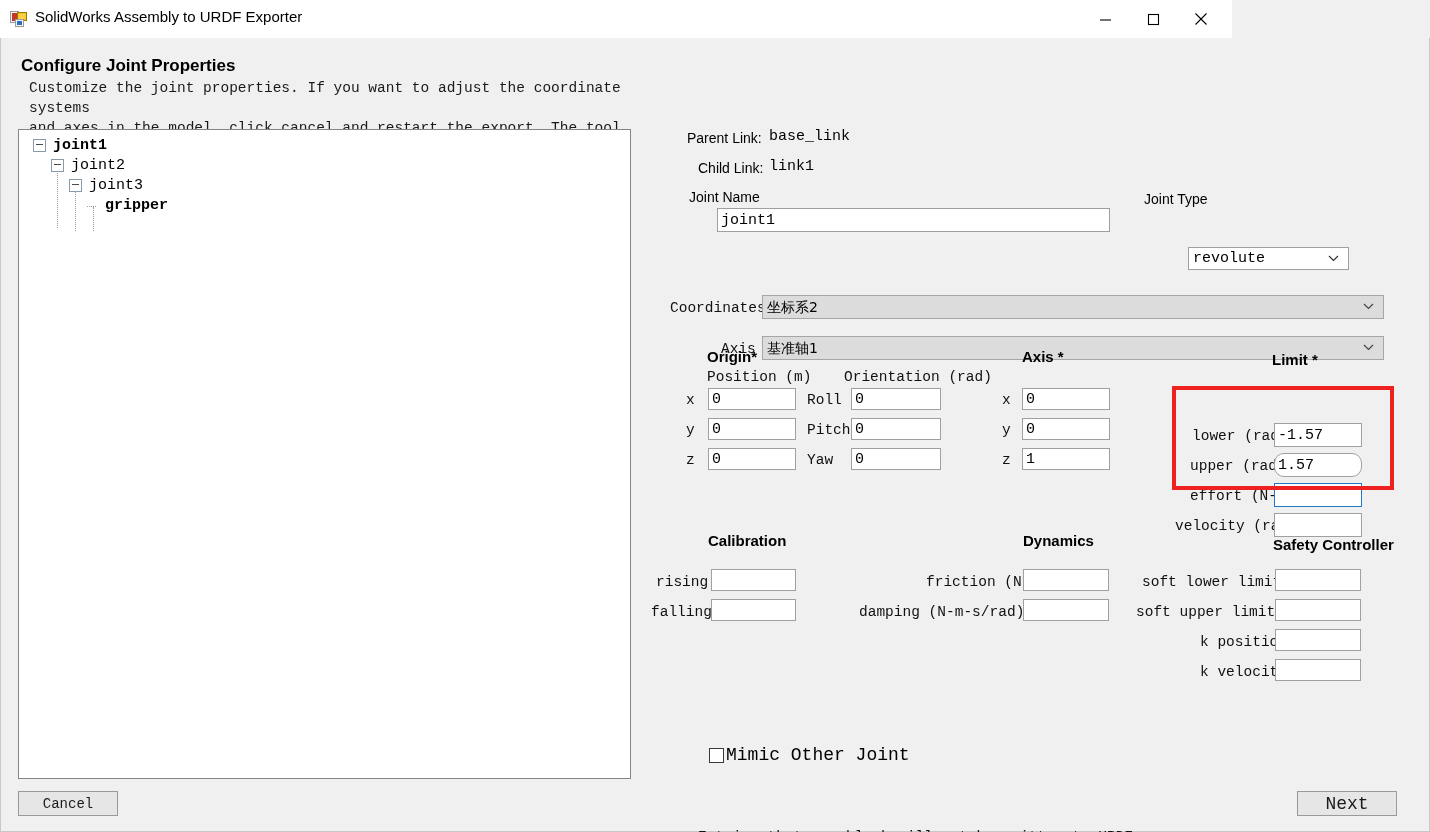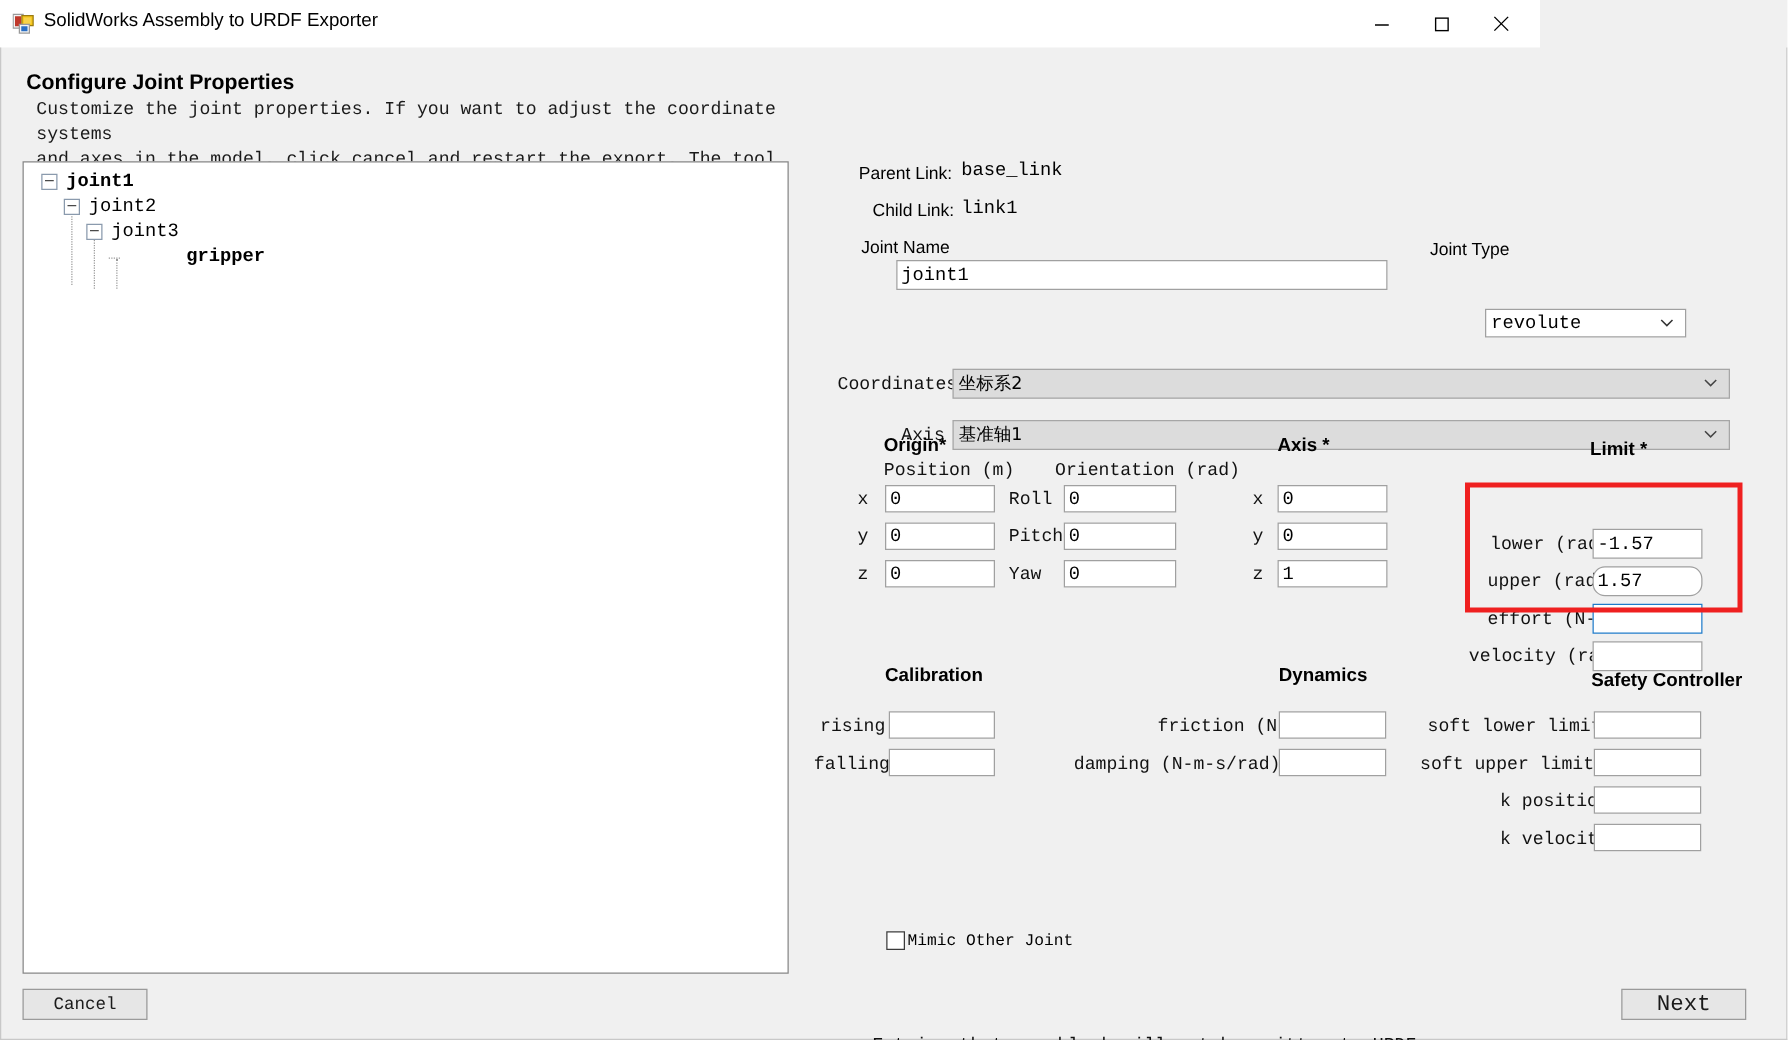--- a/index.html
+++ b/index.html
@@ -280,21 +280,21 @@
   .checkbox-box {
     width: 15px;
     height: 15px;
     border: 1px solid #3a3a3a;
     background: #ffffff;
     box-sizing: border-box;
     flex: none;
   }
   .checkbox-label {
     font-family: "Liberation Mono", monospace;
-    font-size: 13px;
+    font-size: 18px;
     color: #000000;
     margin-left: 2px;
     white-space: nowrap;
   }
   .footer-note {
     position: absolute;
     left: 697px;
     top: 790px;
     font-family: "Liberation Mono", monospace;
     font-size: 14.5px;
@@ -356,21 +356,21 @@
         <span class="tree-label bold">joint1</span>
       </div>
       <div class="tree-node" style="left:32px; top:28px;">
         <span class="tree-toggle"></span>
         <span class="tree-label">joint2</span>
       </div>
       <div class="tree-node" style="left:50px; top:48px;">
         <span class="tree-toggle"></span>
         <span class="tree-label">joint3</span>
       </div>
-      <div class="tree-node" style="left:68px; top:68px;gap:44px;">
+      <div class="tree-node" style="left:68px; top:68px;">
         <span class="tree-leafline"></span>
         <span class="tree-label bold">gripper</span>
       </div>
     </div>
 
     <button class="cancel-btn">Cancel</button>
     <button class="next-btn">Next</button>
 
     <span class="lbl-sans" style="left:686px; top:92px;">Parent Link:</span>
     <span class="val-mono" style="left:768px; top:90px;">base_link</span>

